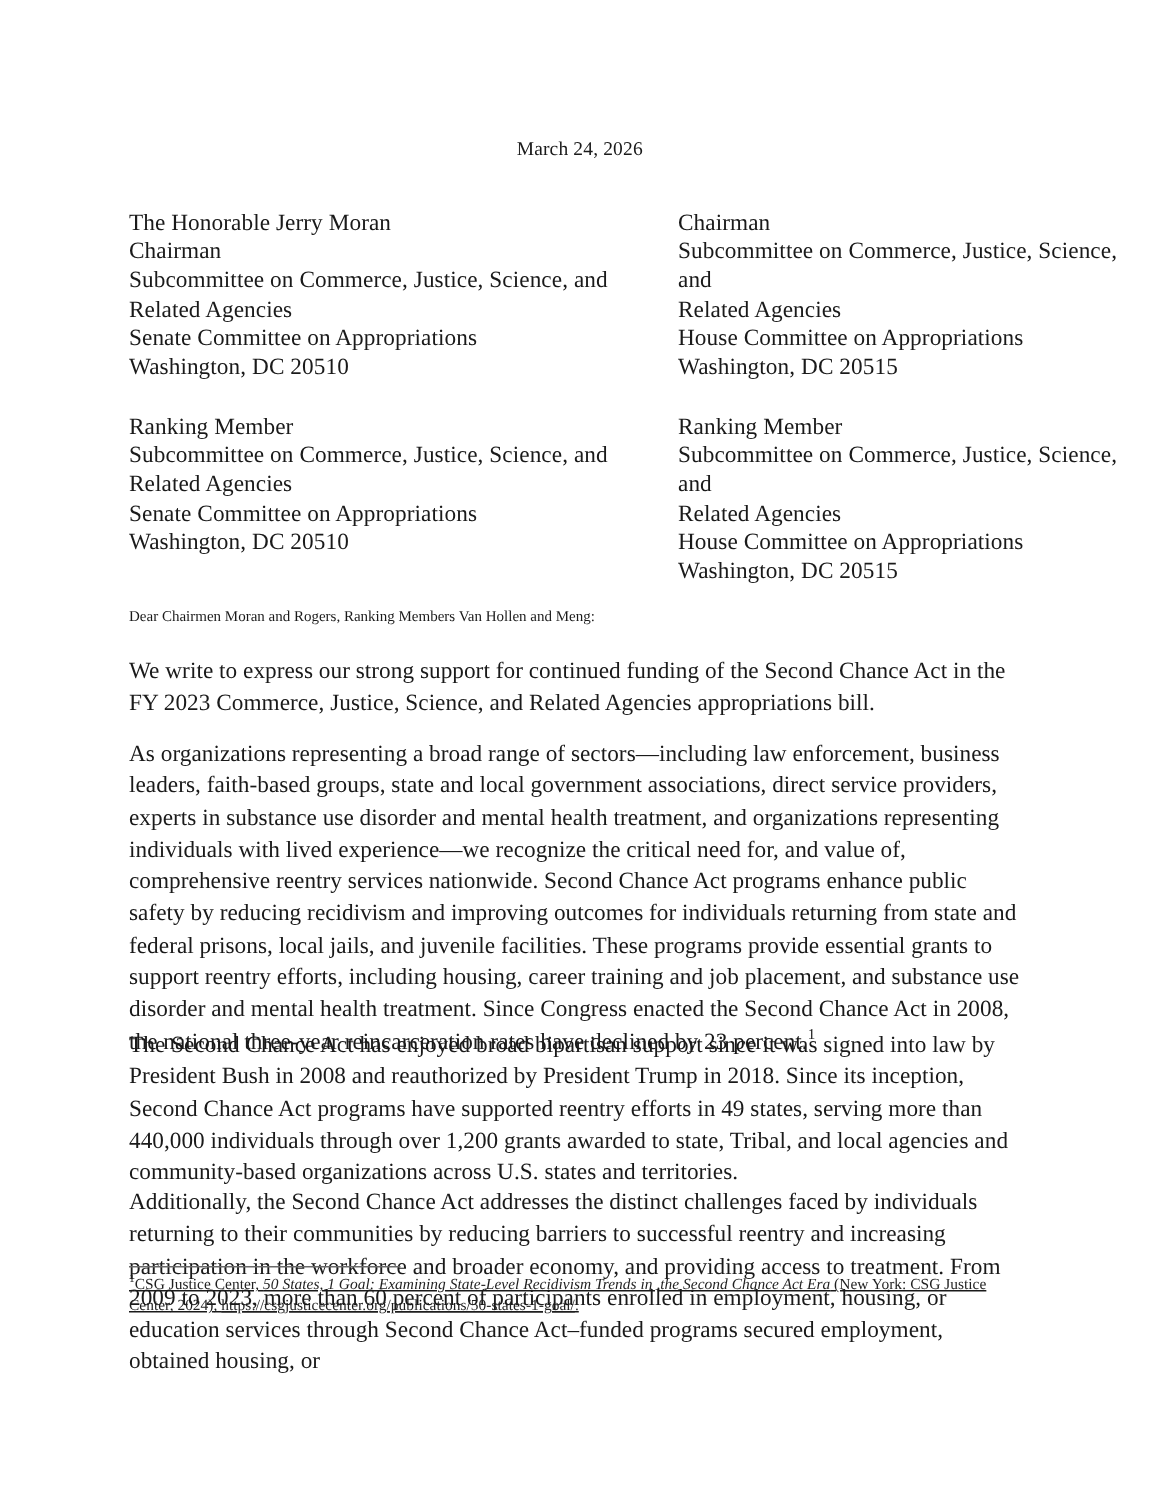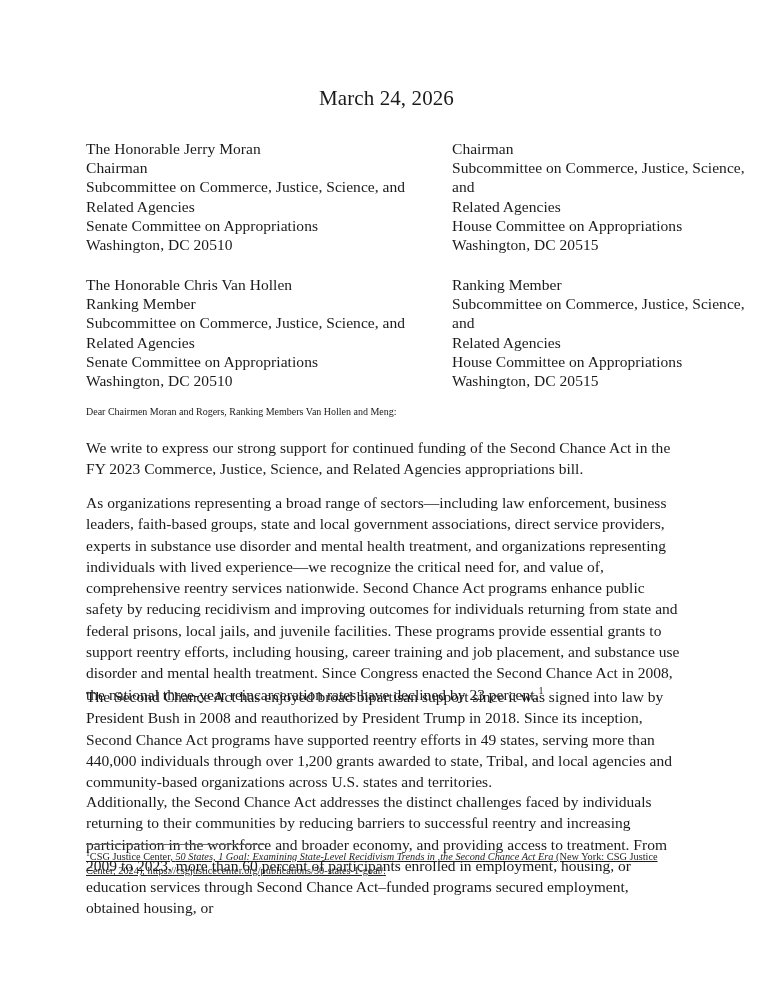--- a/index.html
+++ b/index.html
@@ -28,21 +28,21 @@
     width: 601px;
   }
 
   
   .date-line {
     position: absolute;
     left: 0;
     top: 89px;
     width: 601px;
     text-align: center;
-    font-size: 21px;
+    font-size: 13px;
     line-height: 19px;
     letter-spacing: 0.1px;
   }
 
   
   .addr-block {
     position: absolute;
     left: 0;
     width: 652px;
     display: flex;
@@ -143,21 +143,20 @@
         <div class="addr-line">Chairman</div>
         <div class="addr-line">Subcommittee on Commerce, Justice, Science, and
 Related Agencies</div>
         <div class="addr-line">House Committee on Appropriations</div>
         <div class="addr-line">Washington, DC 20515</div>
       </div>
     </div>
 
     <div class="addr-block second">
       <div class="addr-col left">
-        <div class="addr-line">The Honorable Chris Van Hollen</div>
         <div class="addr-line">Ranking Member</div>
         <div class="addr-line">Subcommittee on Commerce, Justice, Science, and
 Related Agencies</div>
         <div class="addr-line">Senate Committee on Appropriations</div>
         <div class="addr-line">Washington, DC 20510</div>
       </div>
       <div class="addr-col right">
         <div class="addr-line">Ranking Member</div>
         <div class="addr-line">Subcommittee on Commerce, Justice, Science, and
 Related Agencies</div>

